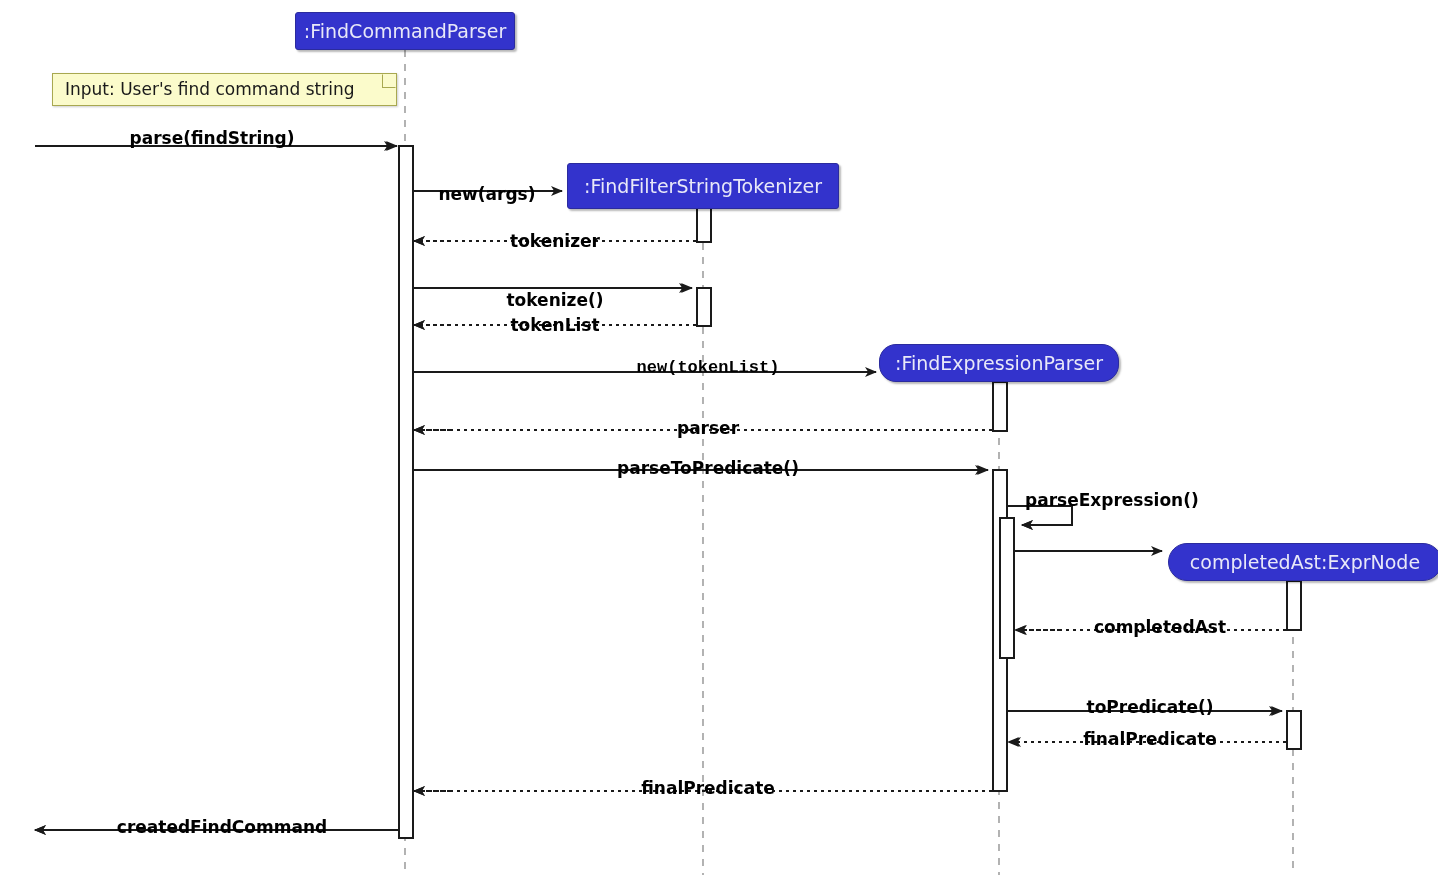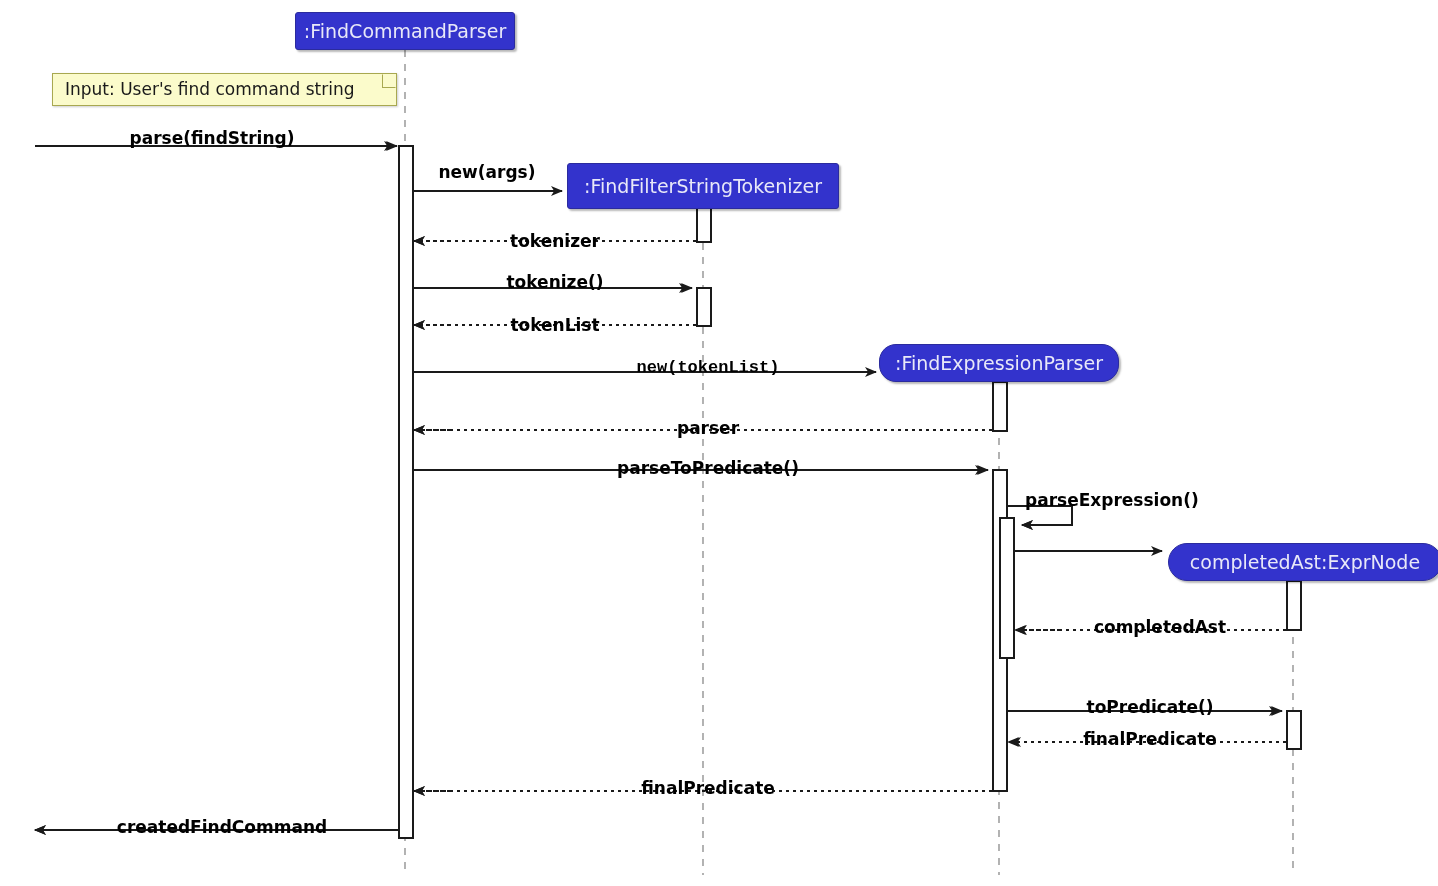--- a/index.html
+++ b/index.html
@@ -183,25 +183,25 @@
     <span>completedAst:ExprNode</span>
   </div>
 
   <div class="note" style="left:52px; top:73px; width:345px; height:33px;">
     <span>Input: User's find command string</span>
     <span class="note-fold"></span>
   </div>
 
   <div class="msg-label" style="left:212px; top:122px;">parse(findString)</div>
 
-  <div class="msg-label" style="left:487px; top:156px;">new(args)</div>
+  <div class="msg-label" style="left:487px; top:178px;">new(args)</div>
 
   <div class="msg-label" style="left:555px; top:225px;">tokenizer</div>
 
-  <div class="msg-label" style="left:555px; top:266px;">tokenize()</div>
+  <div class="msg-label" style="left:555px; top:284px;">tokenize()</div>
 
   <div class="msg-label" style="left:555px; top:309px;">tokenList</div>
 
   <div class="msg-label" style="left:708px; top:351px;font-family:Liberation Mono, monospace;">new(tokenList)</div>
 
   <div class="msg-label" style="left:708px; top:412px;">parser</div>
 
   <div class="msg-label" style="left:708px; top:452px;">parseToPredicate()</div>
 
   <div class="msg-label left" style="left:1025px; top:484px;">parseExpression()</div>

